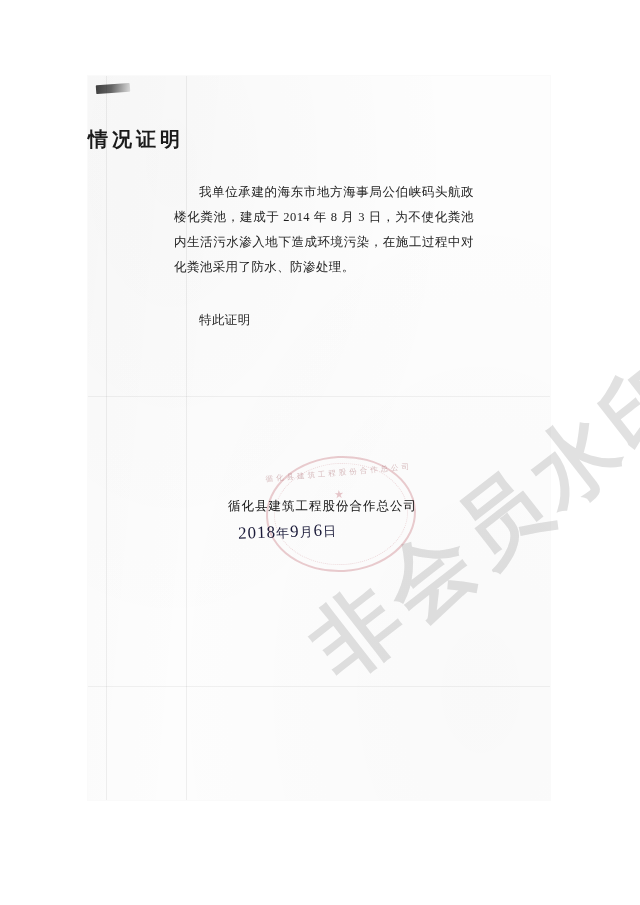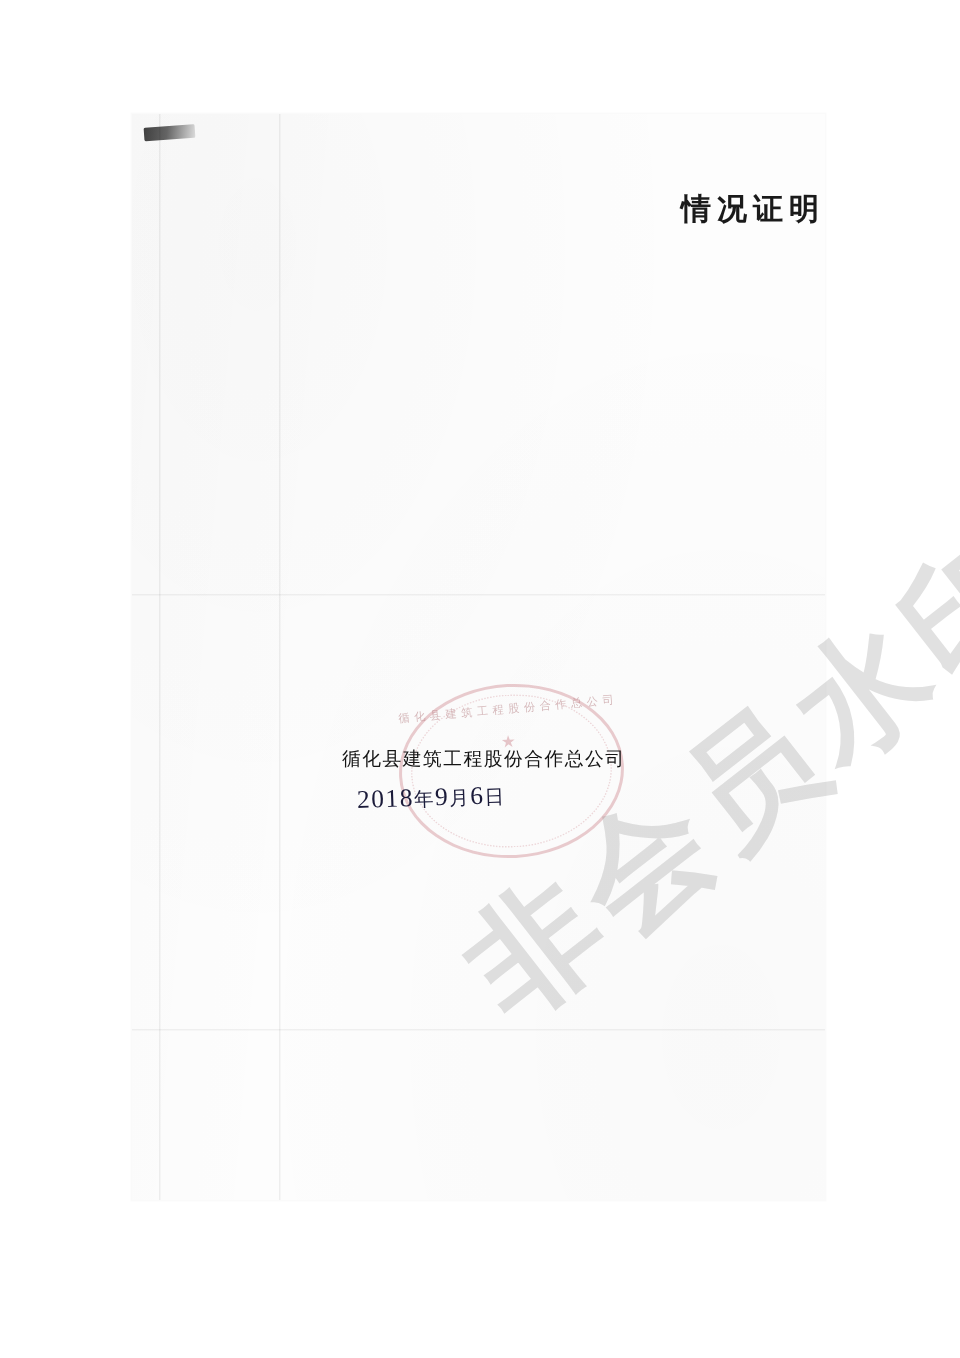--- a/index.html
+++ b/index.html
@@ -72,21 +72,21 @@
   }
   .crease-h.h1 { top: 320px; }
   .crease-h.h2 { top: 610px; }
 
   
   #doc-title {
     position: absolute;
     left: 0;
     right: 0;
     top: 50px;
-    text-align: right;
+    text-align: left;
     font-size: 20px;
     font-weight: bold;
     letter-spacing: 4px;
     color: #1a1a1a;
     font-family: Liberation Serif, serif;
   }
 
   
   #doc-body {
     position: absolute;
@@ -222,20 +222,24 @@
 
   <div id="scan-corner-artifact"></div>
 
   <div class="crease c1"></div>
   <div class="crease c2"></div>
   <div class="crease-h h1"></div>
   <div class="crease-h h2"></div>
 
   <div id="doc-title">情况证明</div>
 
+  <div id="doc-body">
+    <p class="para indent">我单位承建的海东市地方海事局公伯峡码头航政楼化粪池，建成于 2014 年 8 月 3 日，为不使化粪池内生活污水渗入地下造成环境污染，在施工过程中对化粪池采用了防水、防渗处理。</p>
+    <p class="para note">特此证明</p>
+  </div>
 
   <div id="signature-block">
     <div id="company-seal">
       <div id="seal-arc-text">循化县建筑工程股份合作总公司</div>
       <div id="seal-star">★</div>
     </div>
     <div id="signer-name">循化县建筑工程股份合作总公司</div>
     <div id="signature-date">
       <span>2018</span><span class="cn">年</span><span>9</span><span class="cn">月</span><span>6</span><span class="cn">日</span>
     </div>

